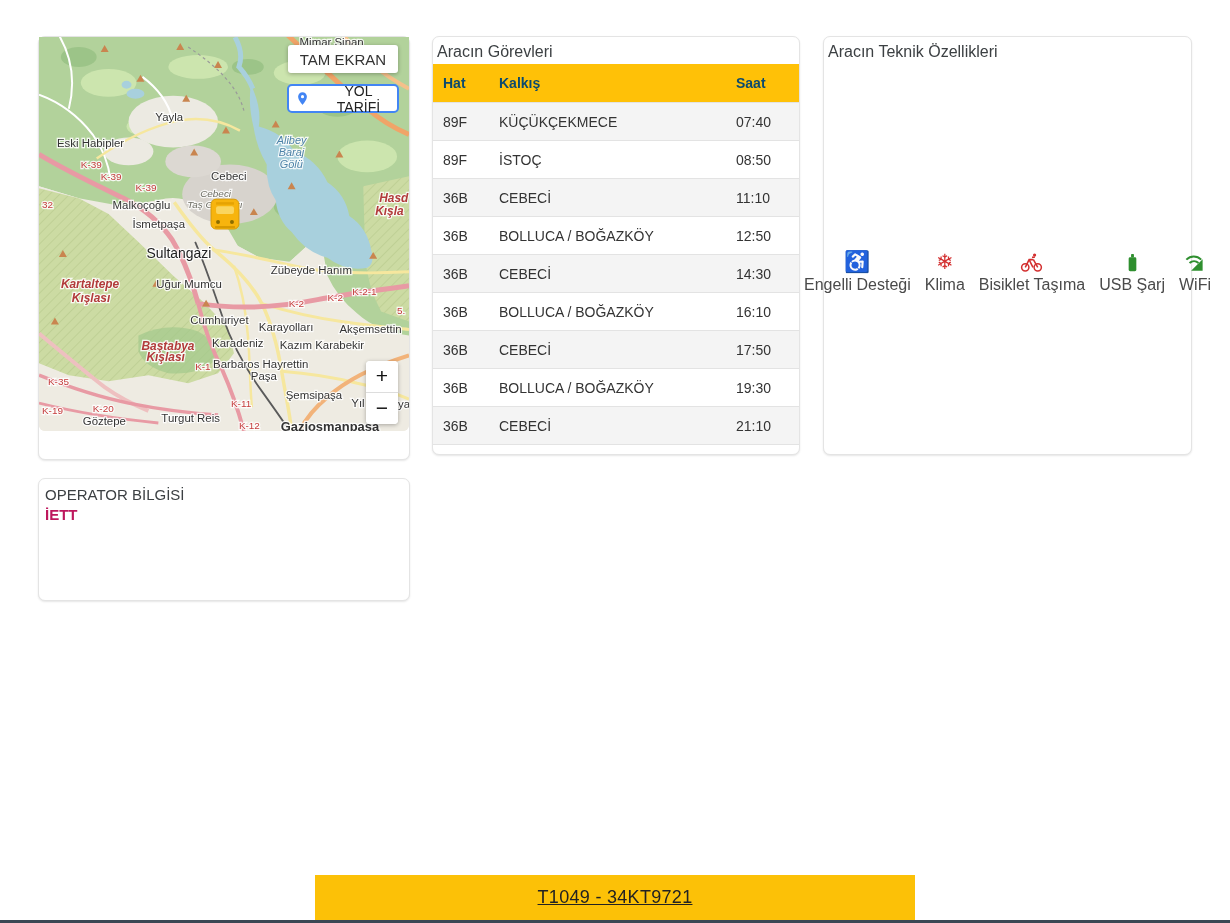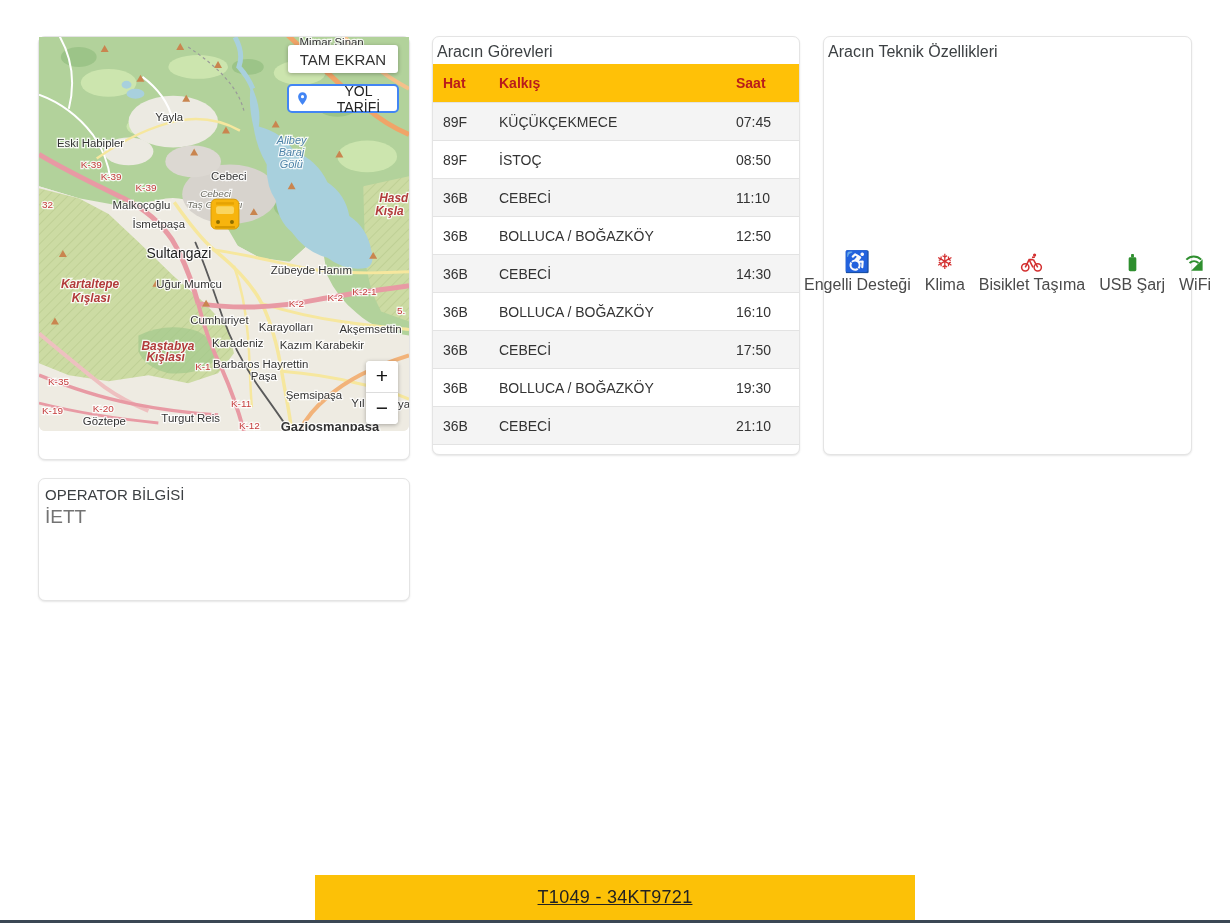--- a/index.html
+++ b/index.html
@@ -33,42 +33,42 @@
   #btn-directions{left:248px;top:47px;width:112px;height:29px;border:2px solid #4285f4;border-radius:5px;
     font-size:14px;color:#222;gap:16px}
   #zoom-ctl{position:absolute;left:327px;top:324px;width:32px;background:#fff;border-radius:4px;
     box-shadow:0 1px 4px rgba(0,0,0,.3);overflow:hidden}
   .zoom-btn{width:32px;height:31px;font-size:21px;line-height:30px;text-align:center;color:#111;cursor:pointer;background:#fff}
   .zoom-btn.second{border-top:1px solid #ddd}
 
   
   #tasks-card{left:432px;top:36px;width:368px;height:419px}
   #tasks-table{width:100%;border-collapse:collapse;table-layout:fixed;font-size:14px;color:#333}
-  #tasks-table th{height:38px;text-align:left;font-weight:600;color:#b91c1c}
+  #tasks-table th{height:38px;text-align:left;font-weight:600;color:#0c4a6e}
   #tasks-table th,#tasks-table td{padding:0;overflow:hidden;white-space:nowrap}
   #tasks-table .c1{padding-left:10px}
   #tasks-table td{height:37px;border-top:1px solid #e3e3e3}
   #tasks-table tbody tr:nth-child(odd){background:#f4f4f4}
   .table-footer{height:20px;border-top:1px solid #e3e3e3}
 
   
   #features-card{left:823px;top:36px;width:369px;height:419px}
   .features-row{position:absolute;left:0;top:210px;width:100%;display:flex;justify-content:center;align-items:flex-end;gap:14px}
   .feature{display:flex;flex-direction:column;align-items:center;gap:2px}
   .f-icon{height:27px;display:flex;align-items:flex-end;justify-content:center}
   .f-icon svg{width:23px;height:23px;display:block}
   .f-glyph{font-size:21px;line-height:25px}
   .status-red{color:#d33030}
   .status-green{color:#2f8f2f}
   .f-label{font-size:16px;color:#4a4a4a;white-space:nowrap}
 
   
   #operator-card{left:38px;top:478px;width:372px;height:123px}
   .op-title{font-size:15px;color:#3c4043;padding:7px 6px 0}
-  .op-value{font-size:19px;font-weight:normal;color:#737373;padding:3px 6px}
+  .op-value{font-size:15px;font-weight:bold;color:#be185d;padding:3px 6px}
 
   
   #footer-bar{position:absolute;left:315px;bottom:3px;width:600px;height:45px;background:#fcc107;
     display:flex;align-items:center;justify-content:center;font-size:18px;color:#222;letter-spacing:.3px}
   #bottom-line{position:absolute;left:0;bottom:0;width:100%;height:3px;background:#3b4754}
 </style>
 </head>
 <body>
 
 <div class="card" id="map-card">
@@ -247,21 +247,21 @@
       <tr>
         <th class="c1" style="background: rgb(255, 193, 7);">Hat</th>
         <th style="background: rgb(255, 193, 7);">Kalkış</th>
         <th style="background: rgb(255, 193, 7);">Saat</th>
       </tr>
     </thead>
     <tbody>
         <tr>
           <td class="c1">89F</td>
           <td>KÜÇÜKÇEKMECE</td>
-          <td>07:45</td>
+          <td>07:40</td>
         </tr>
         <tr>
           <td class="c1">89F</td>
           <td>İSTOÇ</td>
           <td>08:50</td>
         </tr>
         <tr>
           <td class="c1">36B</td>
           <td>CEBECİ</td>
           <td>11:10</td>

